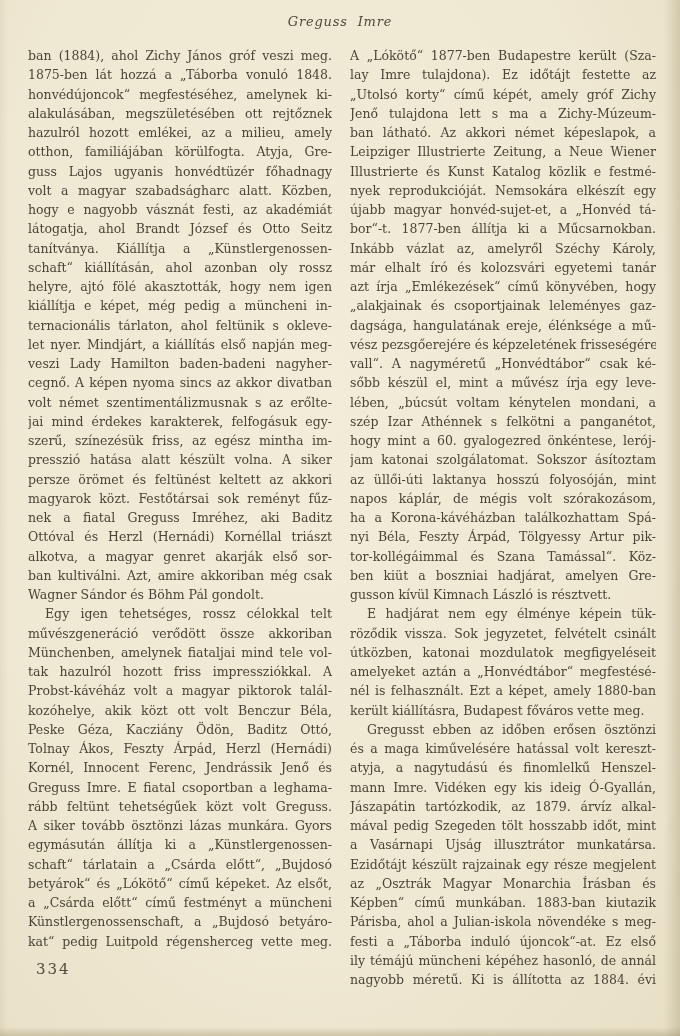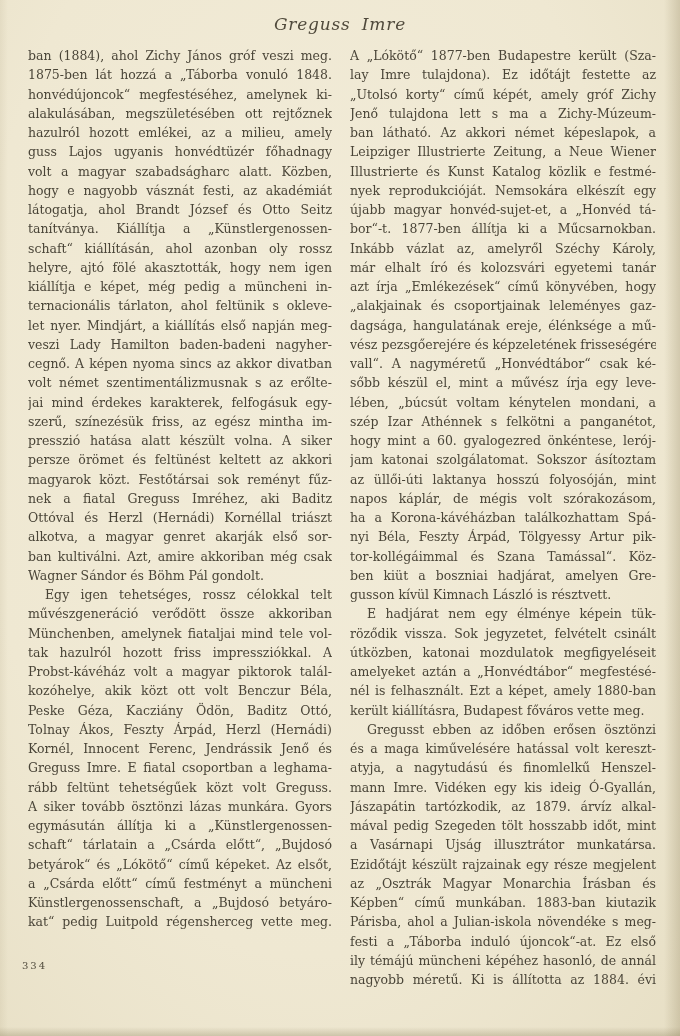--- a/index.html
+++ b/index.html
@@ -28,21 +28,21 @@
       linear-gradient(to right, rgba(140,126,88,0.10), rgba(140,126,88,0) 8px),
       radial-gradient(ellipse at 45% 38%, #f2ecd9 0%, var(--paper) 62%, #e7dfc5 100%);
   }
   .running-header {
     position: absolute;
     top: 14px;
     left: 0;
     width: 100%;
     text-align: center;
     font-style: italic;
-    font-size: 17px;
+    font-size: 13px;
     letter-spacing: 0.8px;
     word-spacing: 5px;
     color: #504a3c;
   }
   .column {
     position: absolute;
     top: 46px;
   }
   .column.left  { left: 28px;  width: 304px; }
   .column.right { left: 350px; width: 306px; }
@@ -56,39 +56,40 @@
     overflow: hidden;
   }
   .line.para-end {
     text-align-last: left;
   }
   .line.indent {
     padding-left: 17px;
   }
   .page-number {
     position: absolute;
-    left: 22px;
+    left: 36px;
     top: 960px;
-    font-size: 10px;
+    font-size: 15px;
     letter-spacing: 2px;
     color: #514b3d;
   }
 </style>
 </head>
 <body>
 
 <div class="page">
   <div class="running-header">Greguss Imre</div>
 
   <div class="column left">
       <div class="line">ban (1884), ahol Zichy János gróf veszi meg.</div>
       <div class="line">1875-ben lát hozzá a „Táborba vonuló 1848.</div>
       <div class="line">honvédújoncok“ megfestéséhez, amelynek ki-</div>
       <div class="line">alakulásában, megszületésében ott rejtőznek</div>
       <div class="line">hazulról hozott emlékei, az a milieu, amely</div>
+      <div class="line">otthon, familiájában körülfogta. Atyja, Gre-</div>
       <div class="line">guss Lajos ugyanis honvédtüzér főhadnagy</div>
       <div class="line">volt a magyar szabadságharc alatt. Közben,</div>
       <div class="line">hogy e nagyobb vásznát festi, az akadémiát</div>
       <div class="line">látogatja, ahol Brandt József és Otto Seitz</div>
       <div class="line">tanítványa. Kiállítja a „Künstlergenossen-</div>
       <div class="line">schaft“ kiállításán, ahol azonban oly rossz</div>
       <div class="line">helyre, ajtó fölé akasztották, hogy nem igen</div>
       <div class="line">kiállítja e képet, még pedig a müncheni in-</div>
       <div class="line">ternacionális tárlaton, ahol feltünik s okleve-</div>
       <div class="line">let nyer. Mindjárt, a kiállítás első napján meg-</div>

